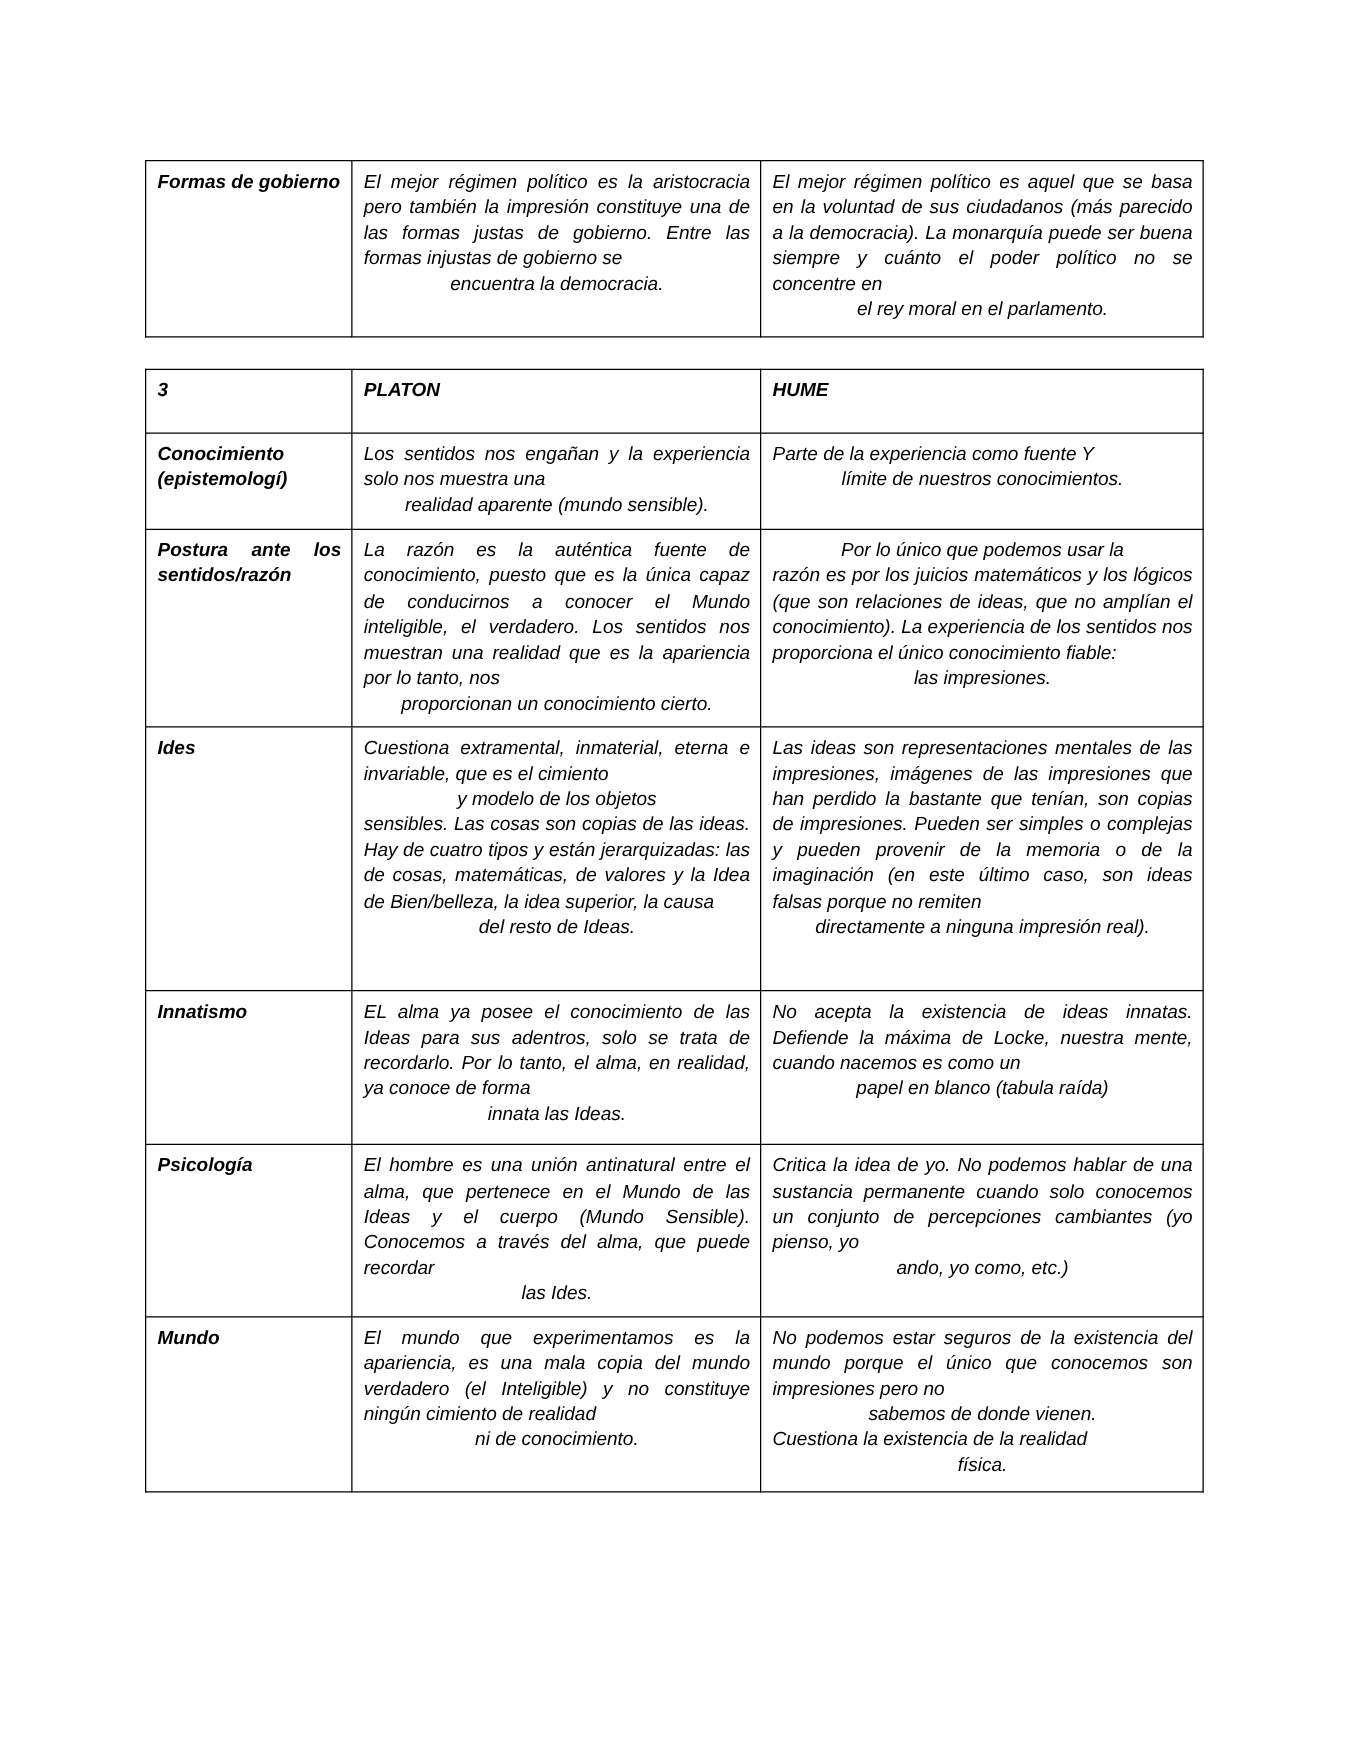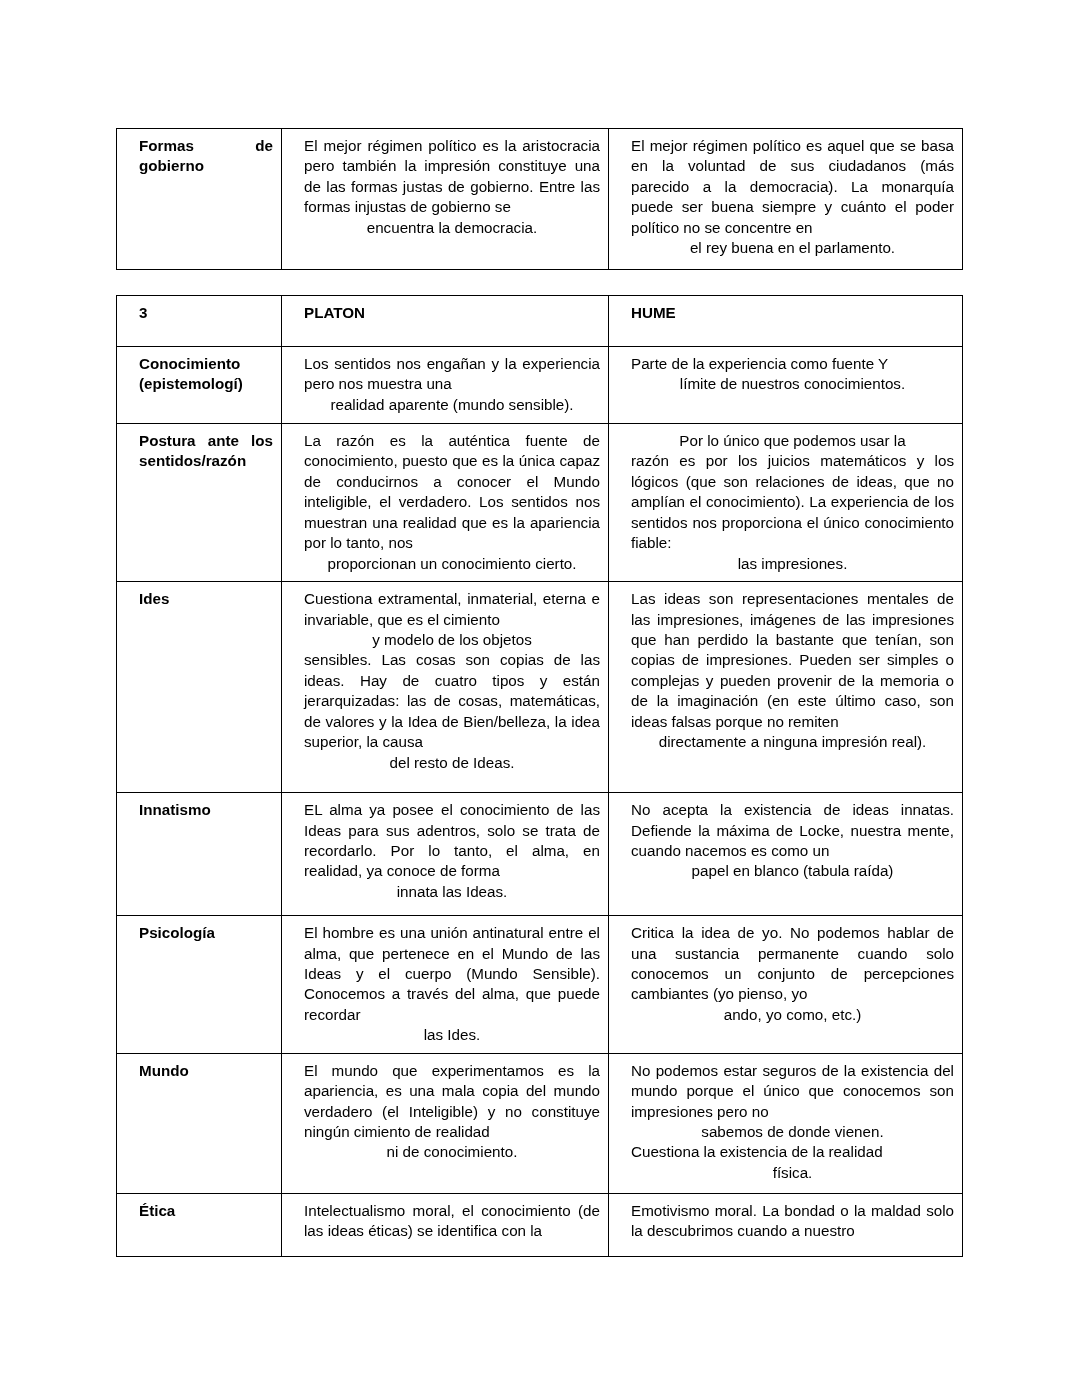--- a/index.html
+++ b/index.html
@@ -25,26 +25,27 @@
   }
   table.doc-table {
     position: absolute;
     border-collapse: collapse;
     table-layout: fixed;
     background: #ffffff;
   }
   table.doc-table td {
     border: 1.6px solid #000000;
     vertical-align: top;
-    padding: 7px 8px 7px 22px;
+    padding: 7px 8px 7px 9px;
     font-size: 15.2px;
     line-height: 1.345;
     text-align: justify;
     text-justify: inter-word;
     hyphens: none;
+    font-style: italic;
   }
   td.label-col {
     font-weight: bold;
     text-align: left;
     white-space: normal;
   }
   td.head-cell {
     font-weight: bold;
     text-align: left;
     padding-top: 9px;
@@ -104,21 +105,21 @@
       </colgroup>
     <tbody>
       <tr>
         <td class="label-col">Formas de gobierno</td>
         <td class="body-cell">
           <p class="justify">El mejor régimen político es la aristocracia pero también la impresión constituye una de las formas justas de gobierno. Entre las formas injustas de gobierno se</p>
           <p class="last-line">encuentra la democracia.</p>
         </td>
         <td class="body-cell">
           <p class="justify">El mejor régimen político es aquel que se basa en la voluntad de sus ciudadanos (más parecido a la democracia). La monarquía puede ser buena siempre y cuánto el poder político no se concentre en</p>
-          <p class="last-line">el rey buena en el parlamento.</p>
+          <p class="last-line">el rey moral en el parlamento.</p>
         </td>
       </tr>
     </tbody>
   </table>
 
   <table class="doc-table" id="table-platon-hume">
     <colgroup>
         <col class="c1">
         <col class="c2">
         <col class="c3">
@@ -127,21 +128,21 @@
 
       <tr class="row-h">
         <td class="head-cell">3</td>
         <td class="head-cell">PLATON</td>
         <td class="head-cell">HUME</td>
       </tr>
 
       <tr class="row-conocimiento">
         <td class="label-col">Conocimiento (epistemologí)</td>
         <td class="body-cell">
-          <p class="justify">Los sentidos nos engañan y la experiencia pero nos muestra una</p>
+          <p class="justify">Los sentidos nos engañan y la experiencia solo nos muestra una</p>
           <p class="last-line">realidad aparente (mundo sensible).</p>
         </td>
         <td class="body-cell">
           <p class="justify">Parte de la experiencia como fuente Y</p>
           <p class="last-line">límite de nuestros conocimientos.</p>
         </td>
       </tr>
 
       <tr class="row-postura">
         <td class="label-col">Postura ante los sentidos/razón</td>
@@ -201,26 +202,17 @@
           <p class="last-line">ni de conocimiento.</p>
         </td>
         <td class="body-cell">
           <p class="justify">No podemos estar seguros de la existencia del mundo porque el único que conocemos son impresiones pero no</p>
           <p class="plain">sabemos de donde vienen.</p>
           <p class="justify">Cuestiona la existencia de la realidad</p>
           <p class="last-line">física.</p>
         </td>
       </tr>
 
-      <tr class="row-etica">
-        <td class="label-col">Ética</td>
-        <td class="body-cell">
-          <p class="justify">Intelectualismo moral, el conocimiento (de las ideas éticas) se identifica con la</p>
-        </td>
-        <td class="body-cell">
-          <p class="justify">Emotivismo moral. La bondad o la maldad solo la descubrimos cuando a nuestro</p>
-        </td>
-      </tr>
 
     </tbody>
   </table>
 
 </div>
 
 </body></html>

